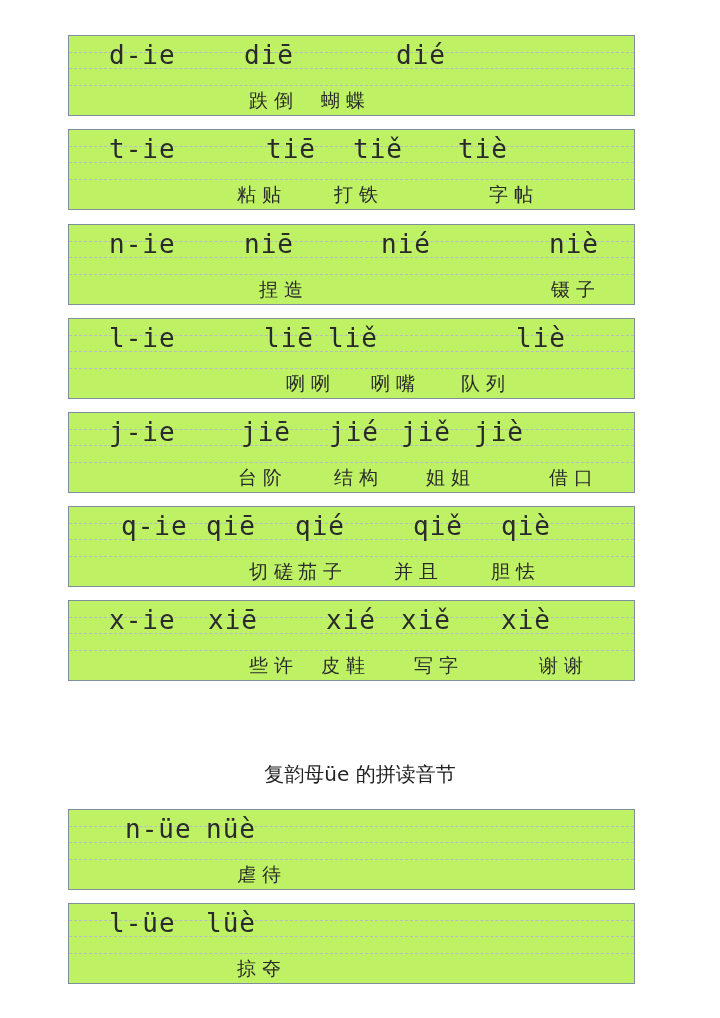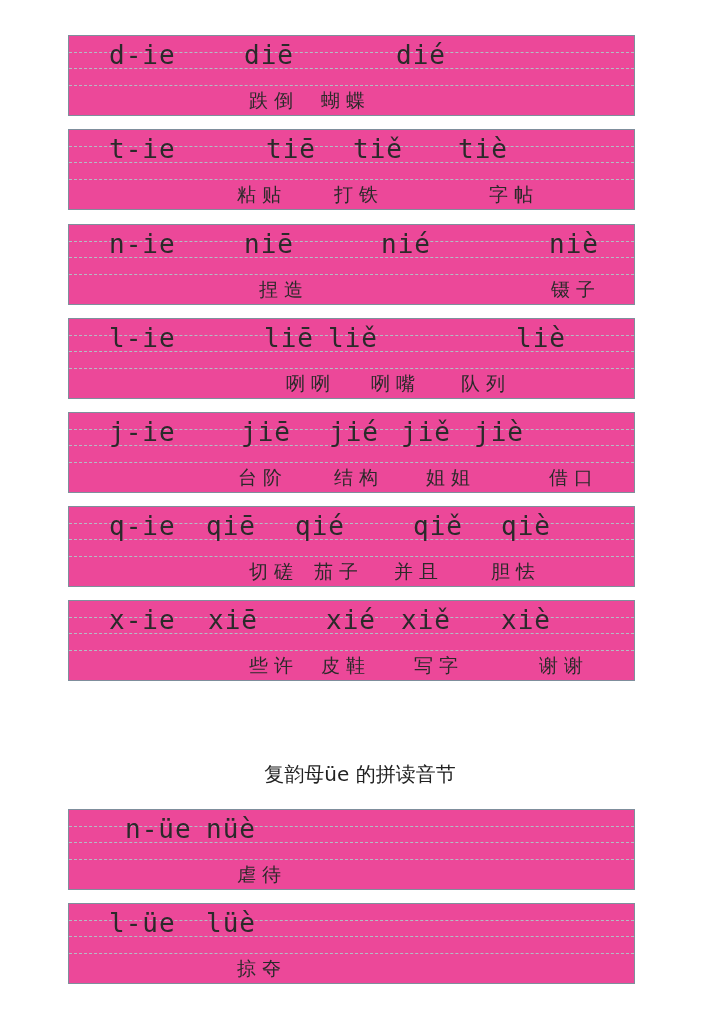--- a/index.html
+++ b/index.html
@@ -1,19 +1,19 @@
 <!DOCTYPE html>
 <html><head>
 <meta charset="utf-8">
 <style>
   html, body { margin: 0; padding: 0; background: #ffffff; }
   body { width: 720px; height: 1018px; position: relative; overflow: hidden;
          font-family: "DejaVu Serif", "Liberation Serif", serif; color: #222; }
   .card { position: absolute; left: 68px; width: 567px; height: 81px;
-          border: 1.5px solid #7f8e9c; box-sizing: border-box; background: #ec4899; }
+          border: 1.5px solid #7f8e9c; box-sizing: border-box; background: #bef264; }
   .guide { position: absolute; left: 0; right: 0; height: 0;
            border-top: 1px dashed #b4bcc4; }
   .py { position: absolute; top: 4px; font-size: 26px; line-height: 30px;
         font-family: "DejaVu Sans Mono", "Liberation Mono", monospace; color: #2a2a2a;
         letter-spacing: 1px; white-space: nowrap; }
   .py.lead { font-family: "DejaVu Sans Mono", monospace; }
   .hz { position: absolute; top: 51px; font-size: 19px; line-height: 26px;
         letter-spacing: 6px; white-space: nowrap; color: #2a2a2a;
         font-family: "DejaVu Serif", "Liberation Serif", serif; }
   .title { position: absolute; left: 0; width: 720px; top: 754px; text-align: center;
@@ -81,27 +81,27 @@
       <span class="py" style="left: 405px;">jiè</span>
       <span class="hz" style="left: 169px;">台阶</span>
       <span class="hz" style="left: 265px;">结构</span>
       <span class="hz" style="left: 357px;">姐姐</span>
       <span class="hz" style="left: 480px;">借口</span>
     </div>
   <div class="card" style="top:506px">
       <div class="guide" style="top: 16px;"></div>
       <div class="guide" style="top: 32px;"></div>
       <div class="guide" style="top: 49px;"></div>
-      <span class="py lead" style="left: 40px;">q-ie</span>
+      <span class="py lead" style="left: 52px;">q-ie</span>
       <span class="py" style="left: 137px;">qiē</span>
       <span class="py" style="left: 226px;">qié</span>
       <span class="py" style="left: 344px;">qiě</span>
       <span class="py" style="left: 432px;">qiè</span>
       <span class="hz" style="left: 180px;">切磋</span>
-      <span class="hz" style="left: 245px;">茄子</span>
+      <span class="hz" style="left: 229px;">茄子</span>
       <span class="hz" style="left: 325px;">并且</span>
       <span class="hz" style="left: 422px;">胆怯</span>
     </div>
   <div class="card" style="top:600px">
       <div class="guide" style="top: 16px;"></div>
       <div class="guide" style="top: 32px;"></div>
       <div class="guide" style="top: 49px;"></div>
       <span class="py lead" style="left: 40px;">x-ie</span>
       <span class="py" style="left: 139px;">xiē</span>
       <span class="py" style="left: 257px;">xié</span>

